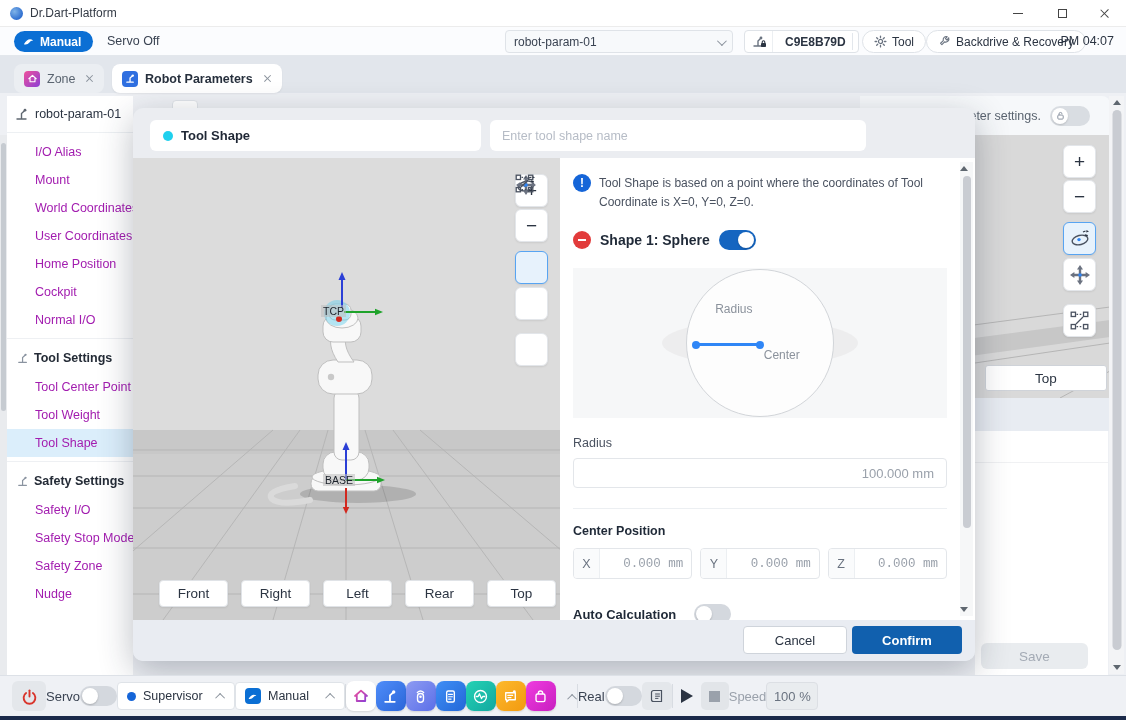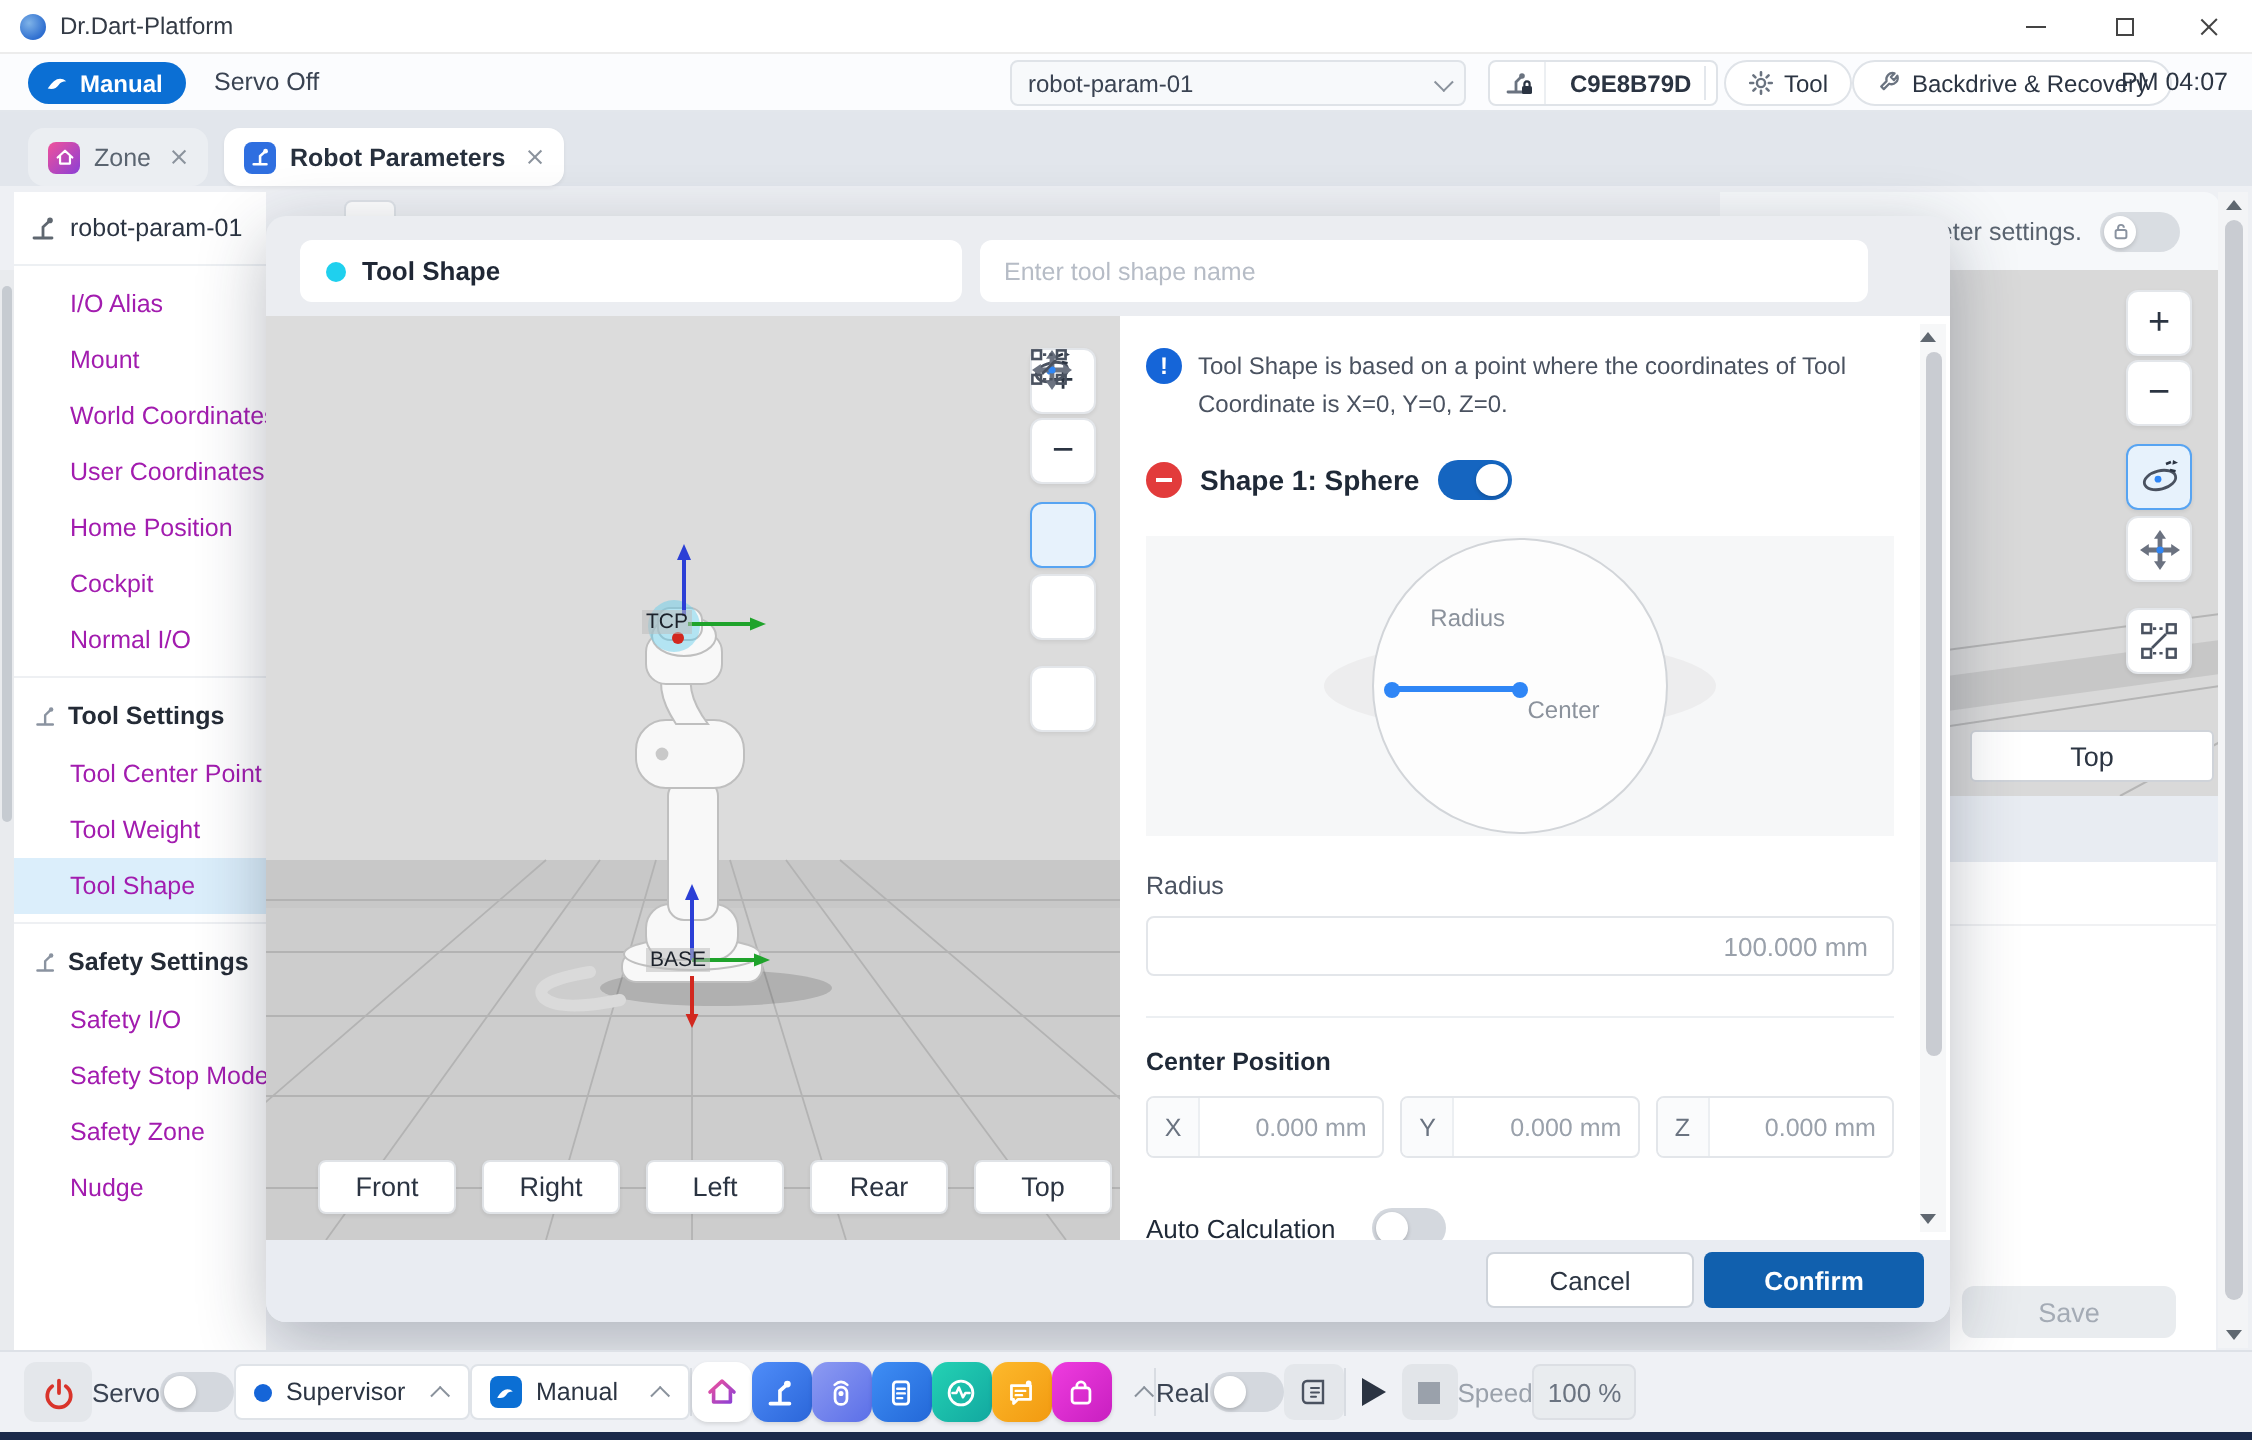--- a/index.html
+++ b/index.html
@@ -86,21 +86,21 @@
   .arrow.up{ border-left:4px solid transparent; border-right:4px solid transparent; border-bottom:5px solid #5f6770; top:4px; }
   .arrow.dn{ border-left:4px solid transparent; border-right:4px solid transparent; border-top:5px solid #5f6770; bottom:4px; }
   .vscroll .vthumb{ position:absolute; left:50%; transform:translateX(-50%); background:#c9ccd2; border-radius:5px; }
 
   
   .modal{ position:absolute; left:133px; top:108px; width:842px; height:553px; background:#ebedf1; border-radius:10px; z-index:40;
           box-shadow:0 10px 34px rgba(30,40,60,.30); overflow:hidden; }
   .m-title{ position:absolute; left:17px; top:12px; width:331px; height:31px; background:#fff; border-radius:6px;
             display:flex; align-items:center; gap:8px; padding-left:13px; font-size:13px; font-weight:bold; color:#1f2735; }
   .cyan-dot{ width:10px; height:10px; border-radius:50%; background:#1fd0ee; }
-  .m-name{ position:absolute; left:357px; top:12px; width:444px; height:31px; background:#fff; border:none; border-radius:6px;
+  .m-name{ position:absolute; left:357px; top:12px; width:376px; height:31px; background:#fff; border:none; border-radius:6px;
            padding:0 12px; font-size:12.5px; color:#2b3442; font-family:inherit; }
   .m-name::placeholder{ color:#b6bcc6; }
   .m-body{ position:absolute; left:0; top:50px; right:0; bottom:41px; }
   .m-foot{ position:absolute; left:0; right:0; bottom:0; height:41px; background:#e9ecf2; }
   .btn-cancel{ position:absolute; right:128px; top:6px; width:104px; height:28px; background:#fff; border:1px solid #cfd4db; border-radius:4px;
                display:flex; align-items:center; justify-content:center; font-size:13px; color:#2b3442; }
   .btn-confirm{ position:absolute; right:13px; top:6px; width:110px; height:28px; background:#1160ae; border-radius:4px;
                 display:flex; align-items:center; justify-content:center; font-size:13px; color:#fff; font-weight:bold; }
 
   
@@ -137,23 +137,23 @@
   .diag-lbl{ position:absolute; font-size:12px; color:#8b929c; }
   .fld-lbl{ position:absolute; left:0; font-size:12.5px; color:#4a5260; }
   .fld-lbl.b{ font-weight:bold; color:#1f2937; font-size:12.5px; }
   .inputbox{ position:absolute; left:0; right:0; height:30px; border:1px solid #e3e6ea; border-radius:4px; background:#fff;
              display:flex; align-items:center; justify-content:flex-end; padding-right:12px; font-size:13px; color:#9aa1ab; }
   .hdiv{ position:absolute; left:0; right:0; height:1px; background:#eceff2; }
   .xyz-row{ position:absolute; left:0; right:0; top:390px; height:31px; display:flex; gap:8px; }
   .xyz{ flex:1; display:flex; border:1px solid #e3e6ea; border-radius:4px; overflow:hidden; background:#fff; }
   .xyz .ax{ width:26px; background:#fafbfc; border-right:1px solid #eceff2; display:flex; align-items:center; justify-content:center;
             font-size:12.5px; color:#6a7380; }
-  .xyz .val{ flex:1; display:flex; align-items:center; justify-content:flex-end; padding-right:8px; font-size:12.5px; color:#9aa1ab; }
+  .xyz .val{ flex:1; display:flex; align-items:center; justify-content:flex-end; padding-right:8px; font-size:12.5px; color:#9aa1ab;font-family:Liberation Mono, monospace; }
   .autocalc{ position:absolute; left:0; top:446px; display:flex; align-items:center; gap:18px; }
-  .autocalc .t{ font-size:13px; font-weight:normal; color:#1f2937; }
+  .autocalc .t{ font-size:13px; font-weight:bold; color:#1f2937; }
   .panel-scroll{ position:absolute; right:2px; top:4px; bottom:4px; width:13px; background:#f6f7f8; }
   .panel-scroll .vthumb{ left:50%; transform:translateX(-50%); position:absolute; width:8px; background:#c9ccd2; border-radius:4px; }
 
   .peek-btn{ position:absolute; left:172px; top:100px; width:26px; height:15px; background:#fff; border:1px solid #dfe3e8; border-radius:4px; z-index:10; }
 
   
   .statusbar{ position:absolute; left:0; right:0; bottom:4px; height:41px; background:#eff1f5; border-top:1px solid #dde1e7;
               display:flex; align-items:center; padding:0 12px; z-index:50; }
   .power-btn{ width:34px; height:30px; background:#e4e7eb; border-radius:6px; display:flex; align-items:center; justify-content:center; }
   .sb-lbl{ font-size:13px; color:#3a4352; }

